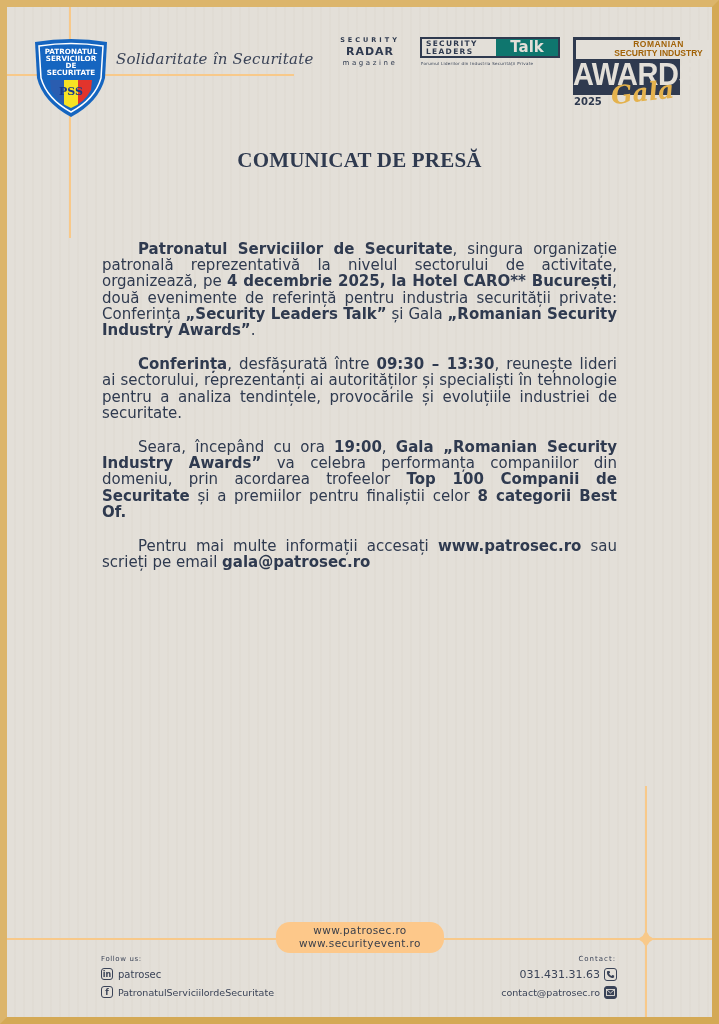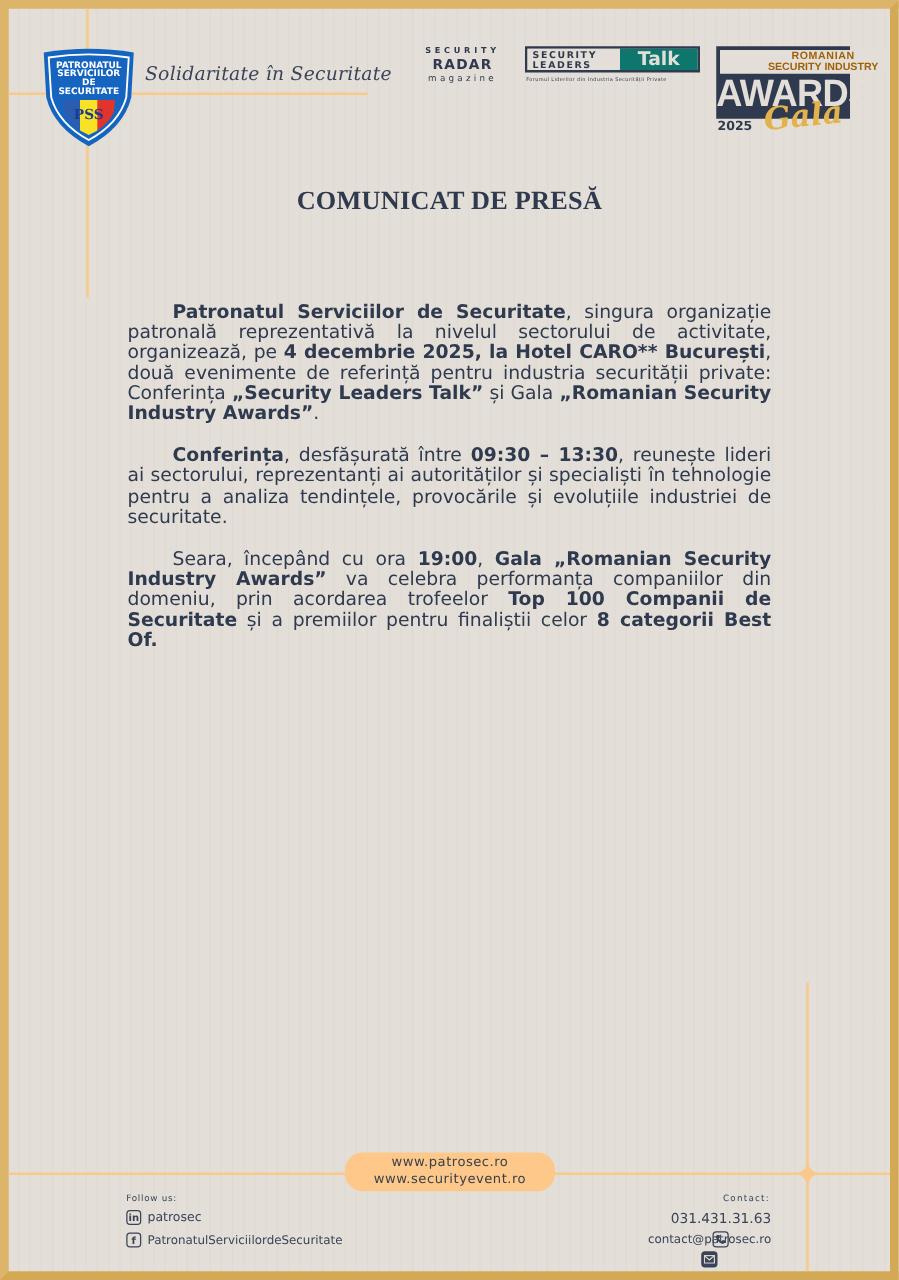--- a/index.html
+++ b/index.html
@@ -32,21 +32,21 @@
   
   .body { position:absolute; left:102px; top:241px; width:515px; font-family:"DejaVu Sans", sans-serif; font-size:15px; line-height:16.2px; color:#2f3a4f; text-align:justify; }
   .body p { margin:0 0 18px 0; text-indent:36px; }
   .body b { font-weight:bold; }
   
   .pill { position:absolute; left:276px; top:922px; width:168px; height:31px; background:#fdc88a; border-radius:14px; text-align:center; font-size:10.5px; line-height:13px; color:#3a3f4a; padding-top:2px; box-sizing:border-box; letter-spacing:0.4px; }
   .follow { position:absolute; left:101px; top:955px; font-size:7px; color:#3a4357; letter-spacing:0.6px; }
   .social { position:absolute; left:101px; display:flex; align-items:center; gap:5px; font-size:10px; color:#3a4357; }
   .social .ic { width:12px; height:12px; border:1.5px solid #3a4357; border-radius:3px; font-size:8px; font-weight:bold; display:flex; align-items:center; justify-content:center; box-sizing:border-box; }
   .contact-lbl { position:absolute; right:103px; top:955px; font-size:7px; color:#3a4357; letter-spacing:1px; }
-  .contact { position:absolute; right:102px; display:flex; align-items:center; gap:4px; color:#3a4357;flex-direction:column; }
+  .contact { position:absolute; right:102px; display:flex; align-items:center; gap:4px; color:#3a4357; }
   .contact .ic { width:13px; height:13px; border:1.5px solid #3a4357; border-radius:3px; box-sizing:border-box; display:flex; align-items:center; justify-content:center; }
 </style>
 </head>
 <body>
 
 <div class="frame"></div>
 
 <div class="gline" style="left:69px;top:7px;width:1.5px;height:231px;"></div>
 <div class="gline" style="left:7px;top:74px;width:287px;height:1.5px;"></div>
 <div class="gline" style="left:645px;top:786px;width:1.5px;height:231px;"></div>
@@ -102,20 +102,21 @@
   <div class="yr">2025</div>
   <div class="gala">Gala</div>
 </div>
 
 <div class="title">COMUNICAT DE PRESĂ</div>
 
 <div class="body">
   <p><b>Patronatul Serviciilor de Securitate</b><span>, singura organizație patronală reprezentativă la nivelul sectorului de activitate, organizează, pe </span><b>4 decembrie 2025, la Hotel CARO** București</b><span>, două evenimente de referință pentru industria securității private: Conferința </span><b>„Security Leaders Talk”</b><span> și Gala </span><b>„Romanian Security Industry Awards”</b><span>.</span></p>
   <p><b>Conferința</b><span>, desfășurată între </span><b>09:30 – 13:30</b><span>, reunește lideri ai sectorului, reprezentanți ai autorităților și specialiști în tehnologie pentru a analiza tendințele, provocările și evoluțiile industriei de securitate.</span></p>
   <p><span>Seara, începând cu ora </span><b>19:00</b><span>, </span><b>Gala „Romanian Security Industry Awards”</b><span> va celebra performanța companiilor din domeniu, prin acordarea trofeelor </span><b>Top 100 Companii de Securitate</b><span> și a premiilor pentru finaliștii celor </span><b>8 categorii Best Of.</b></p>
+  <p><span>Pentru mai multe informații accesați </span><b>www.patrosec.ro</b><span> sau scrieți pe email </span><b>gala@patrosec.ro</b></p>
 </div>
 
 <div class="pill">
   <div>www.patrosec.ro</div>
   <div>www.securityevent.ro</div>
 </div>
 
 <div class="follow">Follow us:</div>
 <div class="social" style="top:968px;">
   <span class="ic">in</span>

